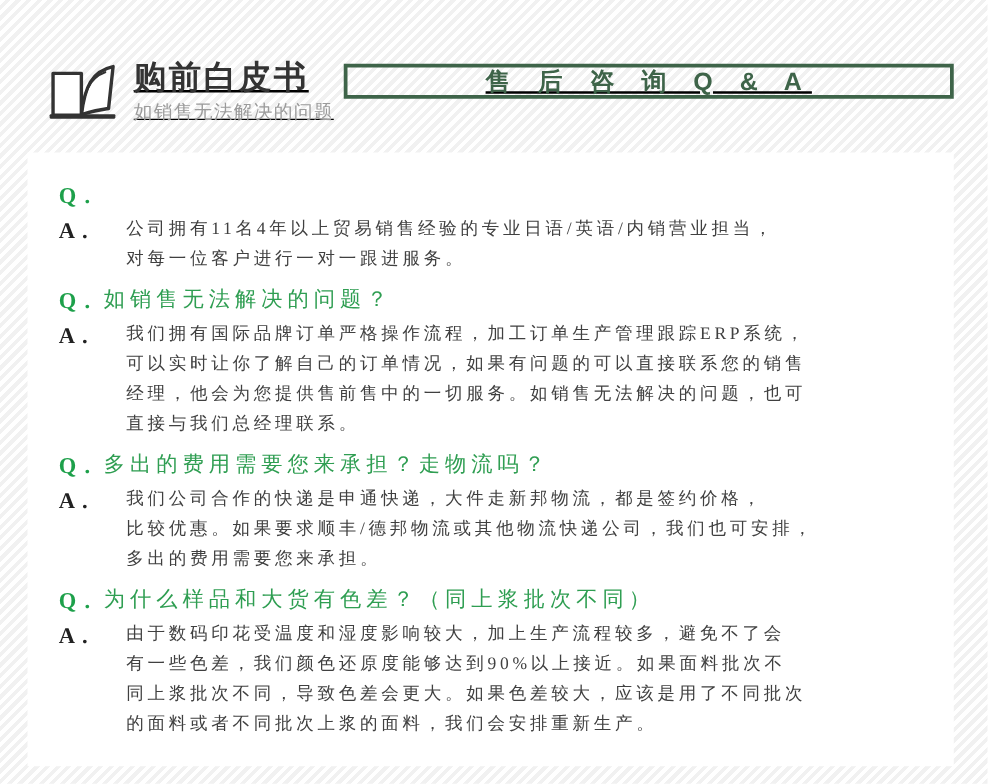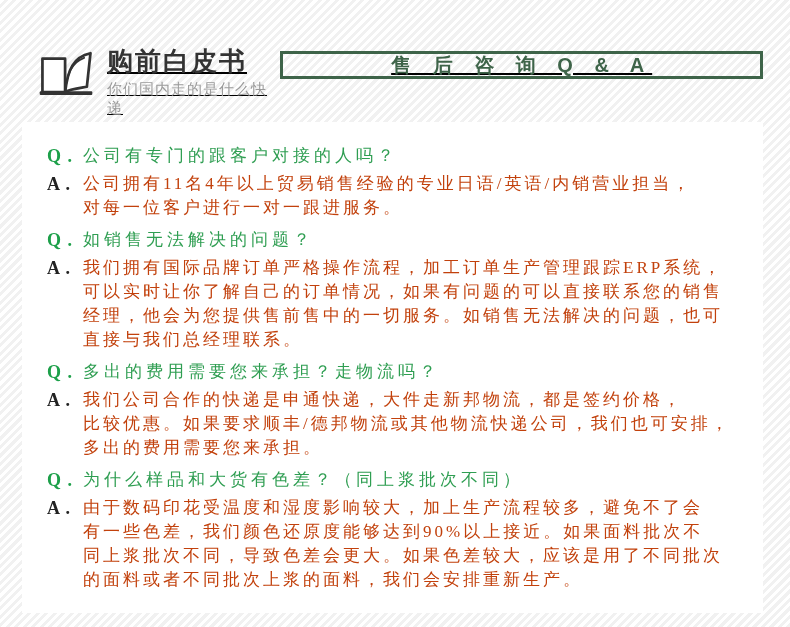--- a/index.html
+++ b/index.html
@@ -79,24 +79,25 @@
     font-weight: bold;
     font-size: 18px;
     letter-spacing: 1px;
   }
   .q-text {
     color: #2f9e52;
     font-size: 17px;
     letter-spacing: 4px;
   }
   .a-text {
-    color: #c2410c;
-    font-size: 17px;
+    color: #404040;
+    font-size: 14px;
     letter-spacing: 3px;
     white-space: pre-line;
+    margin-left: 18px;
   }
 </style>
 </head>
 <body>
 
 <div class="page">
 
   <div class="header">
     <div class="brand">
       <span class="book-icon">
@@ -104,34 +105,33 @@
           <g fill="none" stroke="#333333" stroke-width="3" stroke-linejoin="round" stroke-linecap="round">
             <rect x="6" y="14" width="25" height="37" fill="#ffffff"></rect>
             <path d="M31 51 C34 26 40 12 59 8 L55 45 C43 47 35 48 31 51 Z" fill="#ffffff"></path>
             <path d="M31 51 C33 31 38 18 52 13" stroke-width="2"></path>
           </g>
           <rect x="3" y="50" width="58" height="4" rx="1" fill="#333333"></rect>
         </svg>
       </span>
       <div class="brand-text">
         <div class="brand-title">购前白皮书</div>
-        <div class="brand-subtitle">你们国内走的是什么快递</div>
+        <div class="brand-subtitle">如销售无法解决的问题</div>
       </div>
     </div>
     <div class="banner">
       <span class="banner-title">售 后 咨 询 Q &amp; A</span>
     </div>
   </div>
 
   <div class="panel">
 
     <div class="qa-item">
       <div class="q-row">
         <span class="q-label">Q .</span>
-        <span class="q-text">公司有专门的跟客户对接的人吗？</span>
       </div>
       <div class="a-row">
         <span class="a-label">A .</span>
         <span class="a-text">公司拥有11名4年以上贸易销售经验的专业日语/英语/内销营业担当，
 对每一位客户进行一对一跟进服务。</span>
       </div>
     </div>
 
     <div class="qa-item">
       <div class="q-row">

